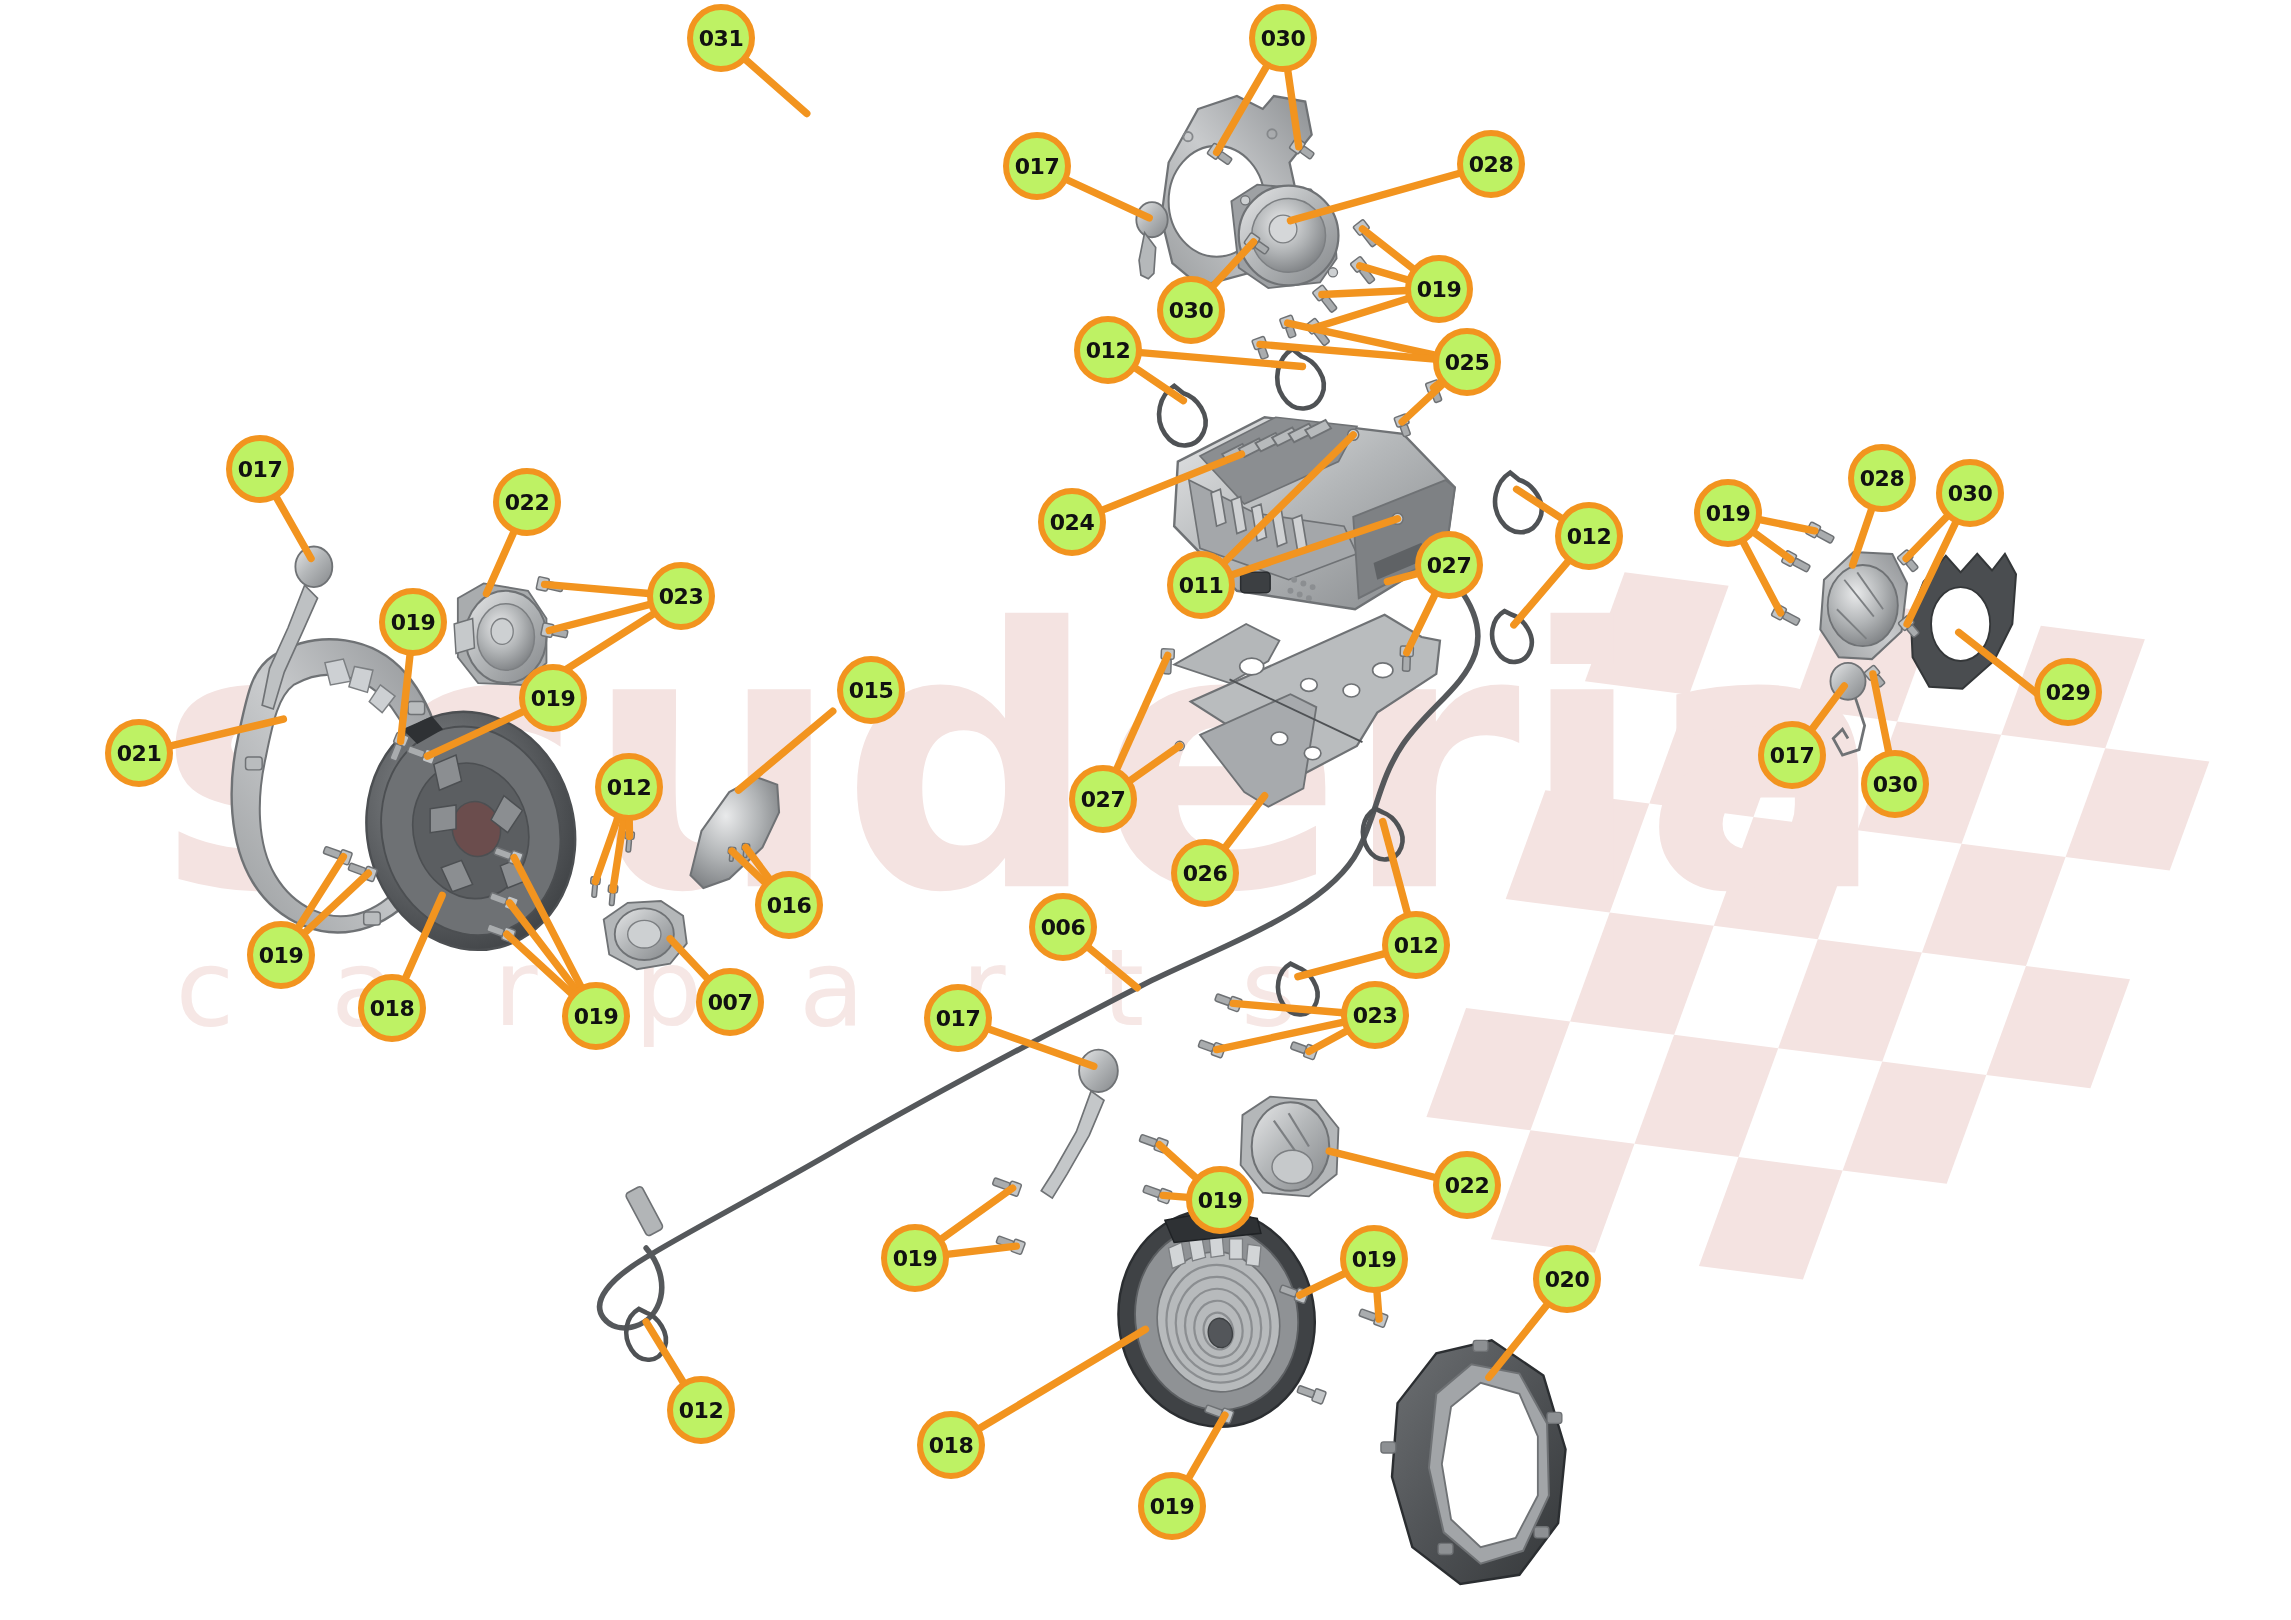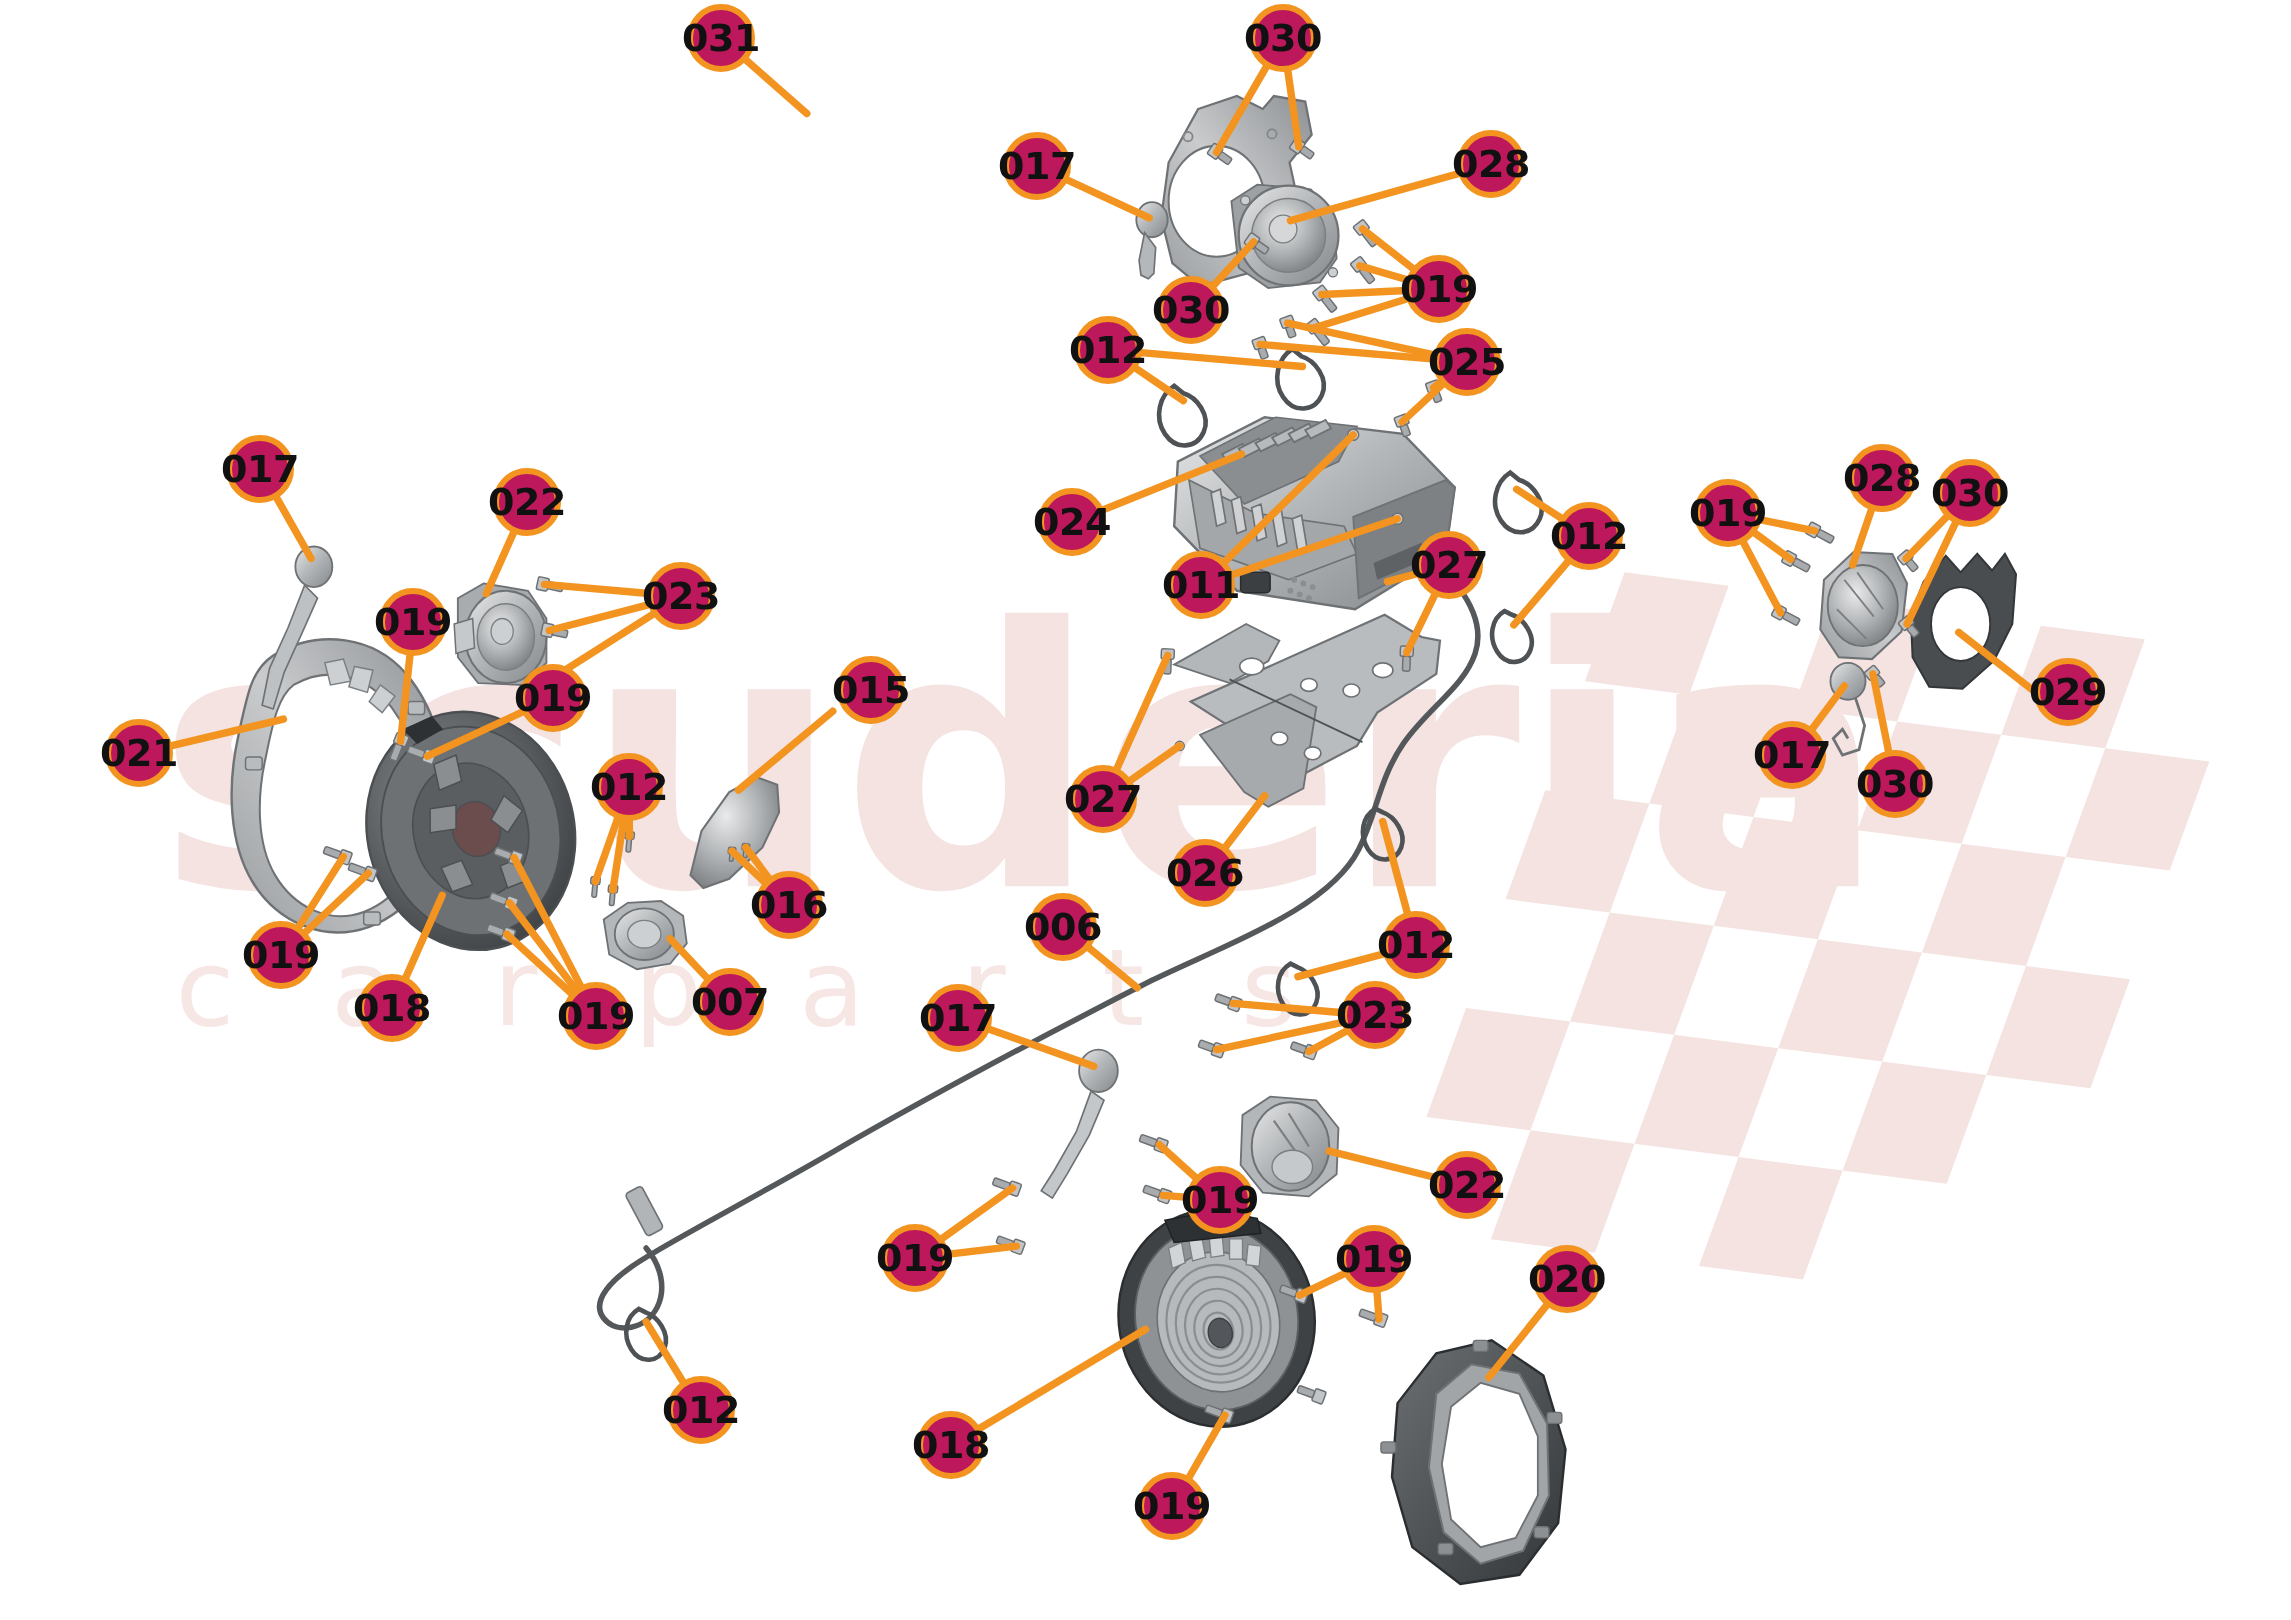--- a/index.html
+++ b/index.html
@@ -25,25 +25,25 @@
     font-weight:400;
   }
   .wm-flag{fill:#f4e3e1;}
   
   .callout-label{
     position:absolute;
     width:68px;height:68px;
     margin-left:-34px;margin-top:-34px;
     border-radius:50%;
     border:6.5px solid #f2941f;
-    background:#be185d;
+    background:#bef264;
     display:flex;align-items:center;justify-content:center;
     font-family:"DejaVu Sans", sans-serif;
     font-weight:700;
-    font-size:38px;
+    font-size:22px;
     color:#111111;
     letter-spacing:-0.5px;
     box-sizing:border-box;
     z-index:40;
     user-select:none;
   }
   .leader{stroke:#f2941f;stroke-width:8;fill:none;stroke-linecap:round;}
   .wire{stroke:#55585b;stroke-width:6;fill:none;stroke-linecap:round;}
   .screw-body{fill:#a9acae;stroke:#6e7174;stroke-width:1.6;}
   .screw-head{fill:#c2c5c7;stroke:#6e7174;stroke-width:1.6;}

